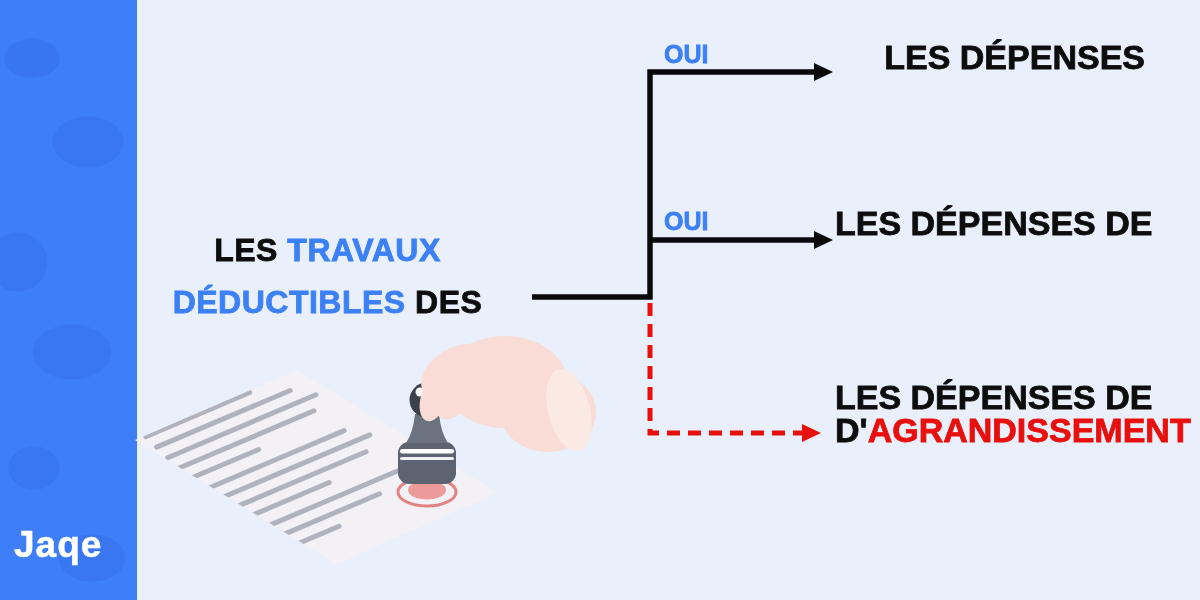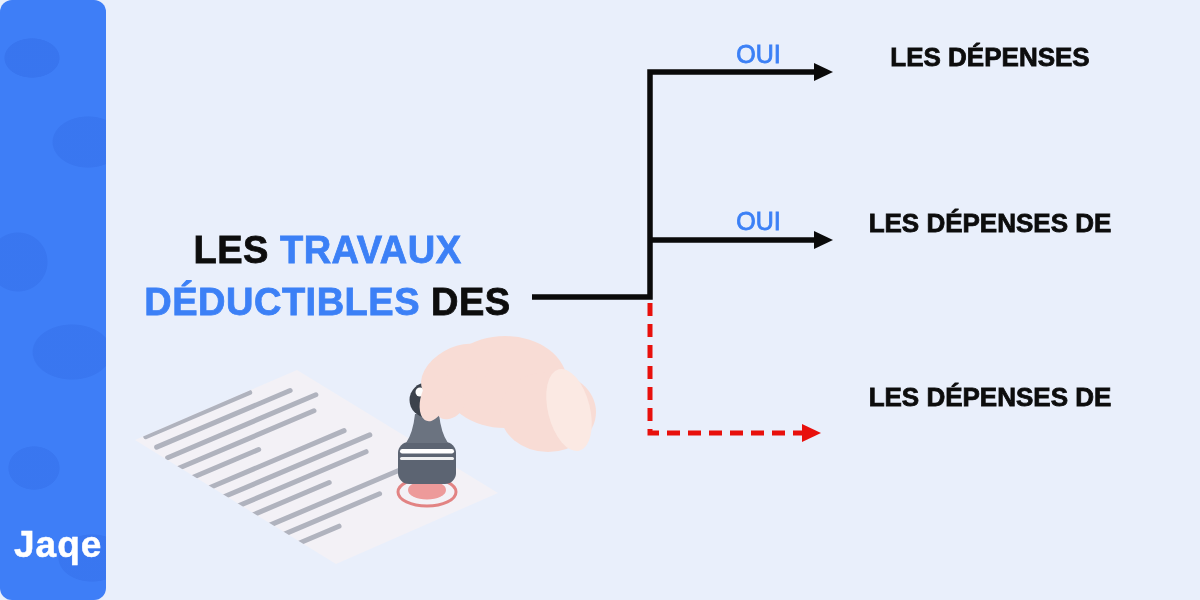--- a/index.html
+++ b/index.html
@@ -5,52 +5,52 @@
   :root{
     --blue:#3C80F6; --red:#E8100C; --black:#0D0D0D;
     --sidebar:#3E7EF7; --bg:#E9EFFB; --line:#0A0A0A;
   }
   *{margin:0;padding:0;box-sizing:border-box}
   html,body{width:1200px;height:600px;overflow:hidden}
   body{font-family:"Liberation Sans", sans-serif;}
   .canvas{position:relative;width:1200px;height:600px;background:var(--bg);overflow:hidden}
 
   
-  .sidebar{position:absolute;left:0;top:0;width:106px;height:600px;
+  .sidebar{position:absolute;left:0;top:0;width:137px;height:600px;
     background-color:var(--sidebar);
     background-image:
       radial-gradient(28px 20px at 32px 58px,  rgba(18,58,185,.13) 97%, transparent),
       radial-gradient(36px 26px at 88px 142px, rgba(18,58,185,.11) 97%, transparent),
       radial-gradient(30px 30px at 18px 262px, rgba(18,58,185,.11) 97%, transparent),
       radial-gradient(40px 28px at 72px 352px, rgba(18,58,185,.11) 97%, transparent),
       radial-gradient(26px 22px at 34px 468px, rgba(18,58,185,.11) 97%, transparent),
       radial-gradient(34px 24px at 92px 558px, rgba(18,58,185,.11) 97%, transparent);
-    background-repeat:no-repeat;border-radius:12px;}
+    background-repeat:no-repeat;}
   .logo{position:absolute;left:14px;top:524px;color:#fff;font-size:37px;font-weight:bold;
     letter-spacing:1px;-webkit-text-stroke:.5px #fff;}
 
   
   .title{position:absolute;left:140px;top:224px;width:375px;text-align:center;
-    font-size:38px;line-height:52px;font-weight:bold;letter-spacing:.5px;
+    font-size:32px;line-height:52px;font-weight:bold;letter-spacing:.5px;
     -webkit-text-stroke:.8px currentColor;}
   .title .t-line{white-space:nowrap}
 
   
   .c-black{color:var(--black);-webkit-text-stroke:.8px var(--black)}
   .c-blue {color:var(--blue); -webkit-text-stroke:.8px var(--blue)}
   .c-red  {color:var(--red);  -webkit-text-stroke:.8px var(--red)}
 
   
-  .answer{position:absolute;left:696px;width:125px;text-align:center;
-    font-size:25px;font-weight:normal;}
+  .answer{position:absolute;left:664px;width:125px;text-align:left;
+    font-size:25px;font-weight:bold;}
   .answer.a1{top:40px}.answer.a2{top:207px}.answer.a3{top:402px}
 
   
-  .result{position:absolute;left:835px;width:310px;text-align:center;
-    font-size:26px;line-height:33px;font-weight:bold;}
+  .result{position:absolute;left:835px;width:310px;text-align:right;
+    font-size:34px;line-height:33px;font-weight:bold;}
   .result.b1{top:41px}.result.b2{top:207px}.result.b3{top:381px}
   .r-line{white-space:nowrap}
 
   
   .connectors,.illu{position:absolute;pointer-events:none}
   .connectors{left:0;top:0}
   .illu{left:120px;top:330px}
 </style>
 </head>
 <body>
@@ -81,20 +81,21 @@
   <div class="result b1">
     <div class="r-line"><span class="c-black">LES DÉPENSES</span></div>
   </div>
 
   <div class="result b2">
     <div class="r-line"><span class="c-black">LES DÉPENSES DE</span></div>
   </div>
 
   <div class="result b3">
     <div class="r-line"><span class="c-black">LES DÉPENSES DE</span></div>
+    <div class="r-line"><span class="c-black">D'</span><span class="c-red">AGRANDISSEMENT</span></div>
   </div>
 
   <svg class="illu" width="480" height="270" viewBox="0 0 480 270">
     <defs>
       <clipPath id="paperClip">
           <polygon points="15,110 177,40 378,163 216,234"></polygon>
         </clipPath>
     </defs>
 
     <g>

